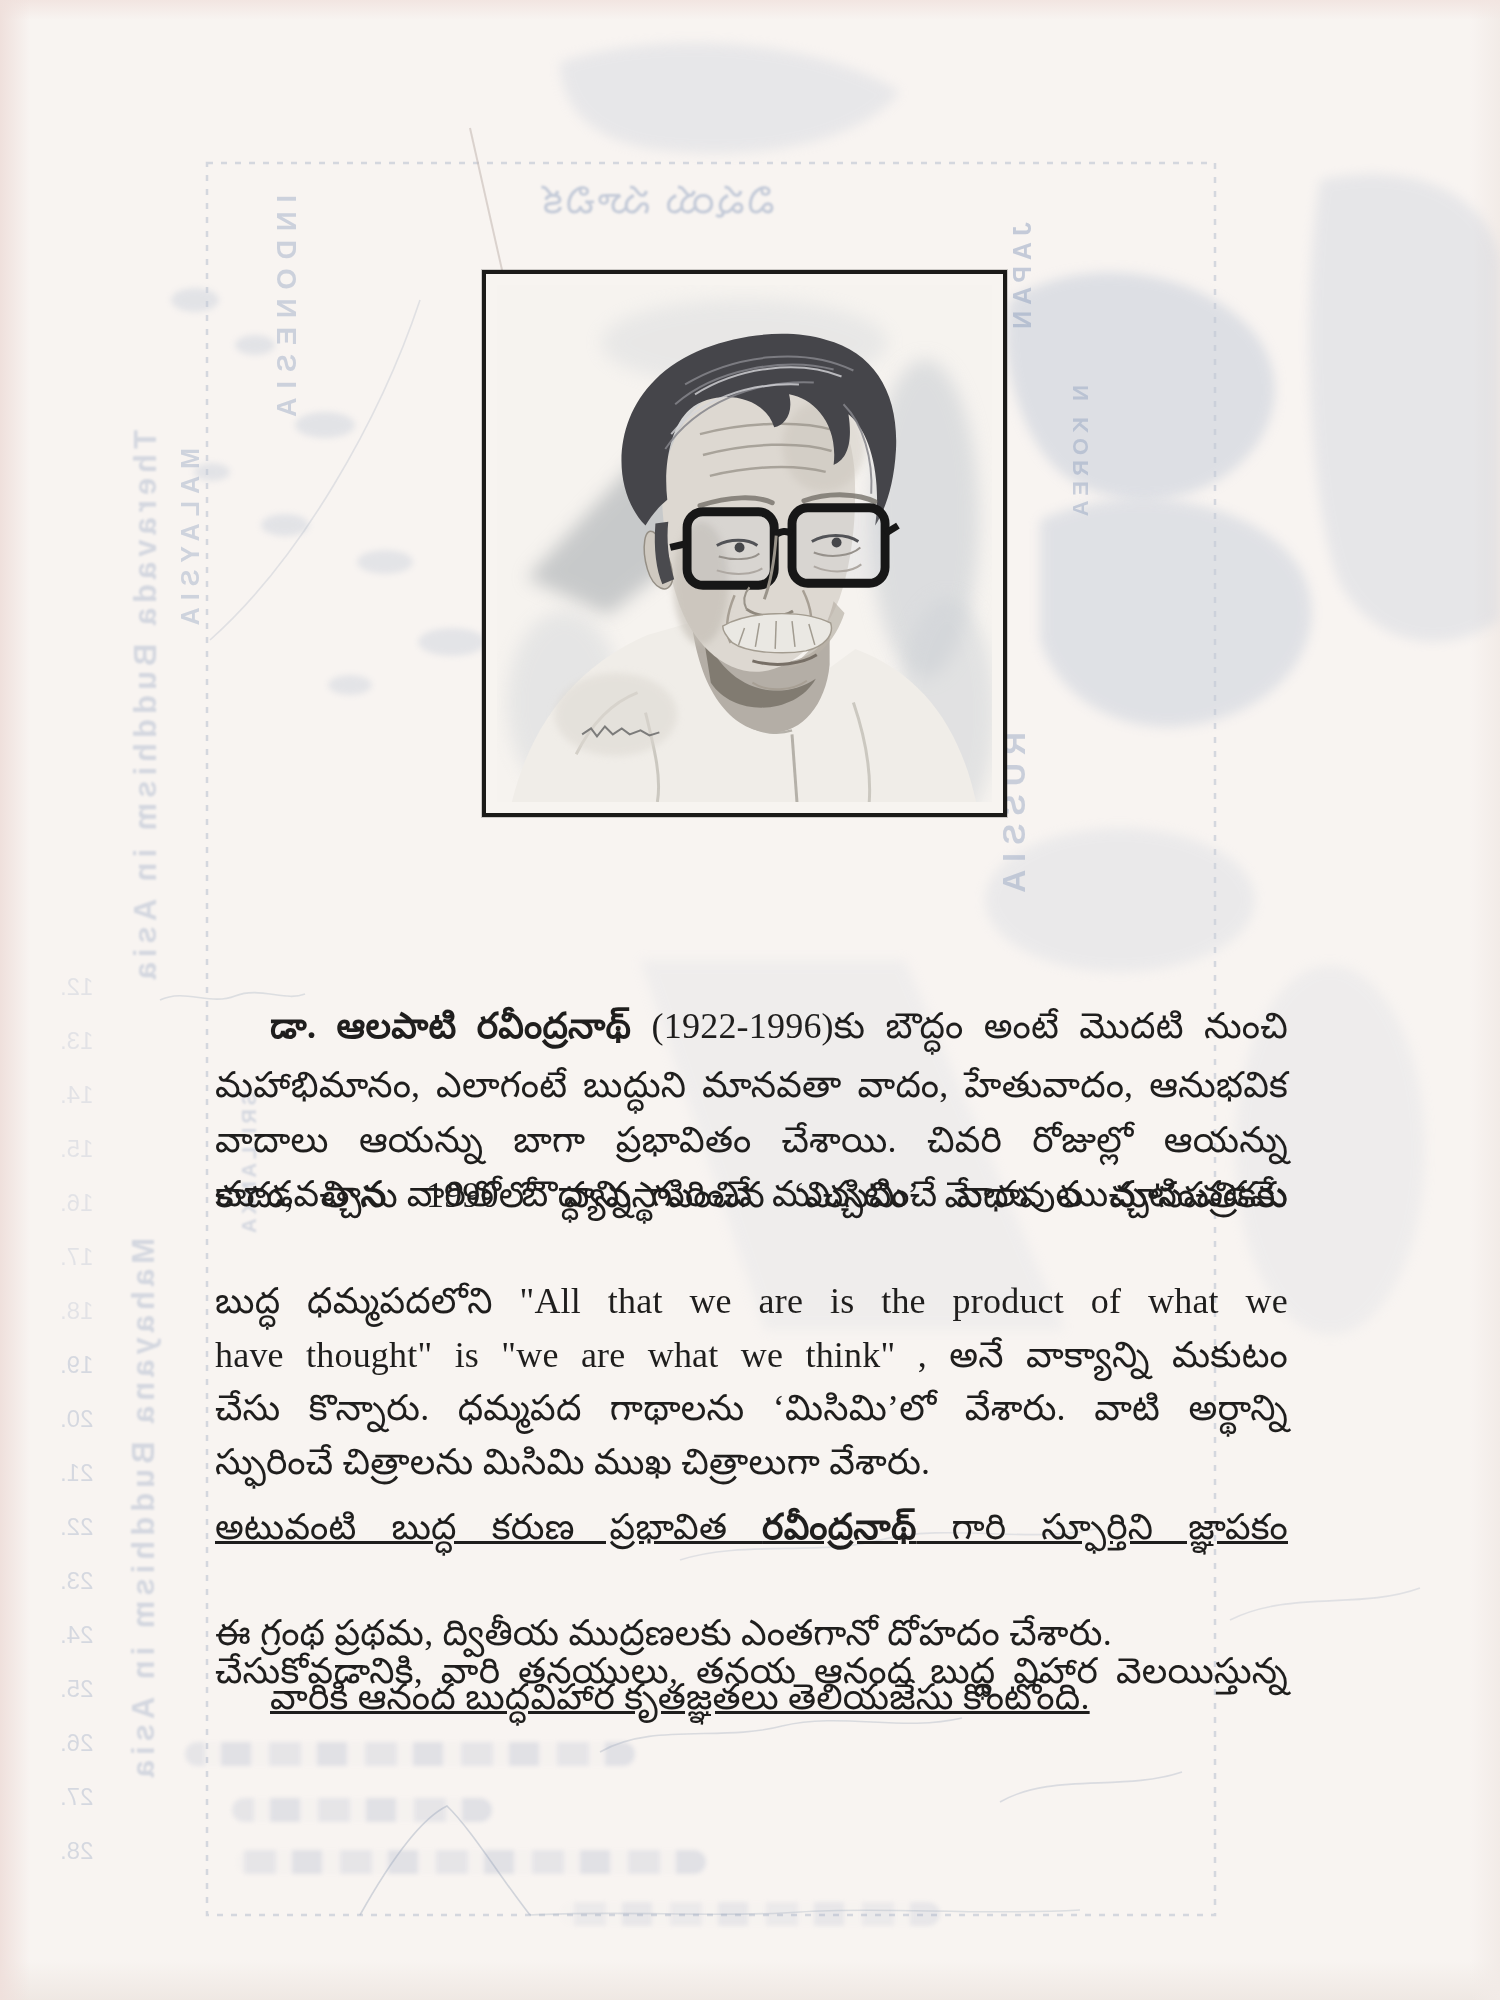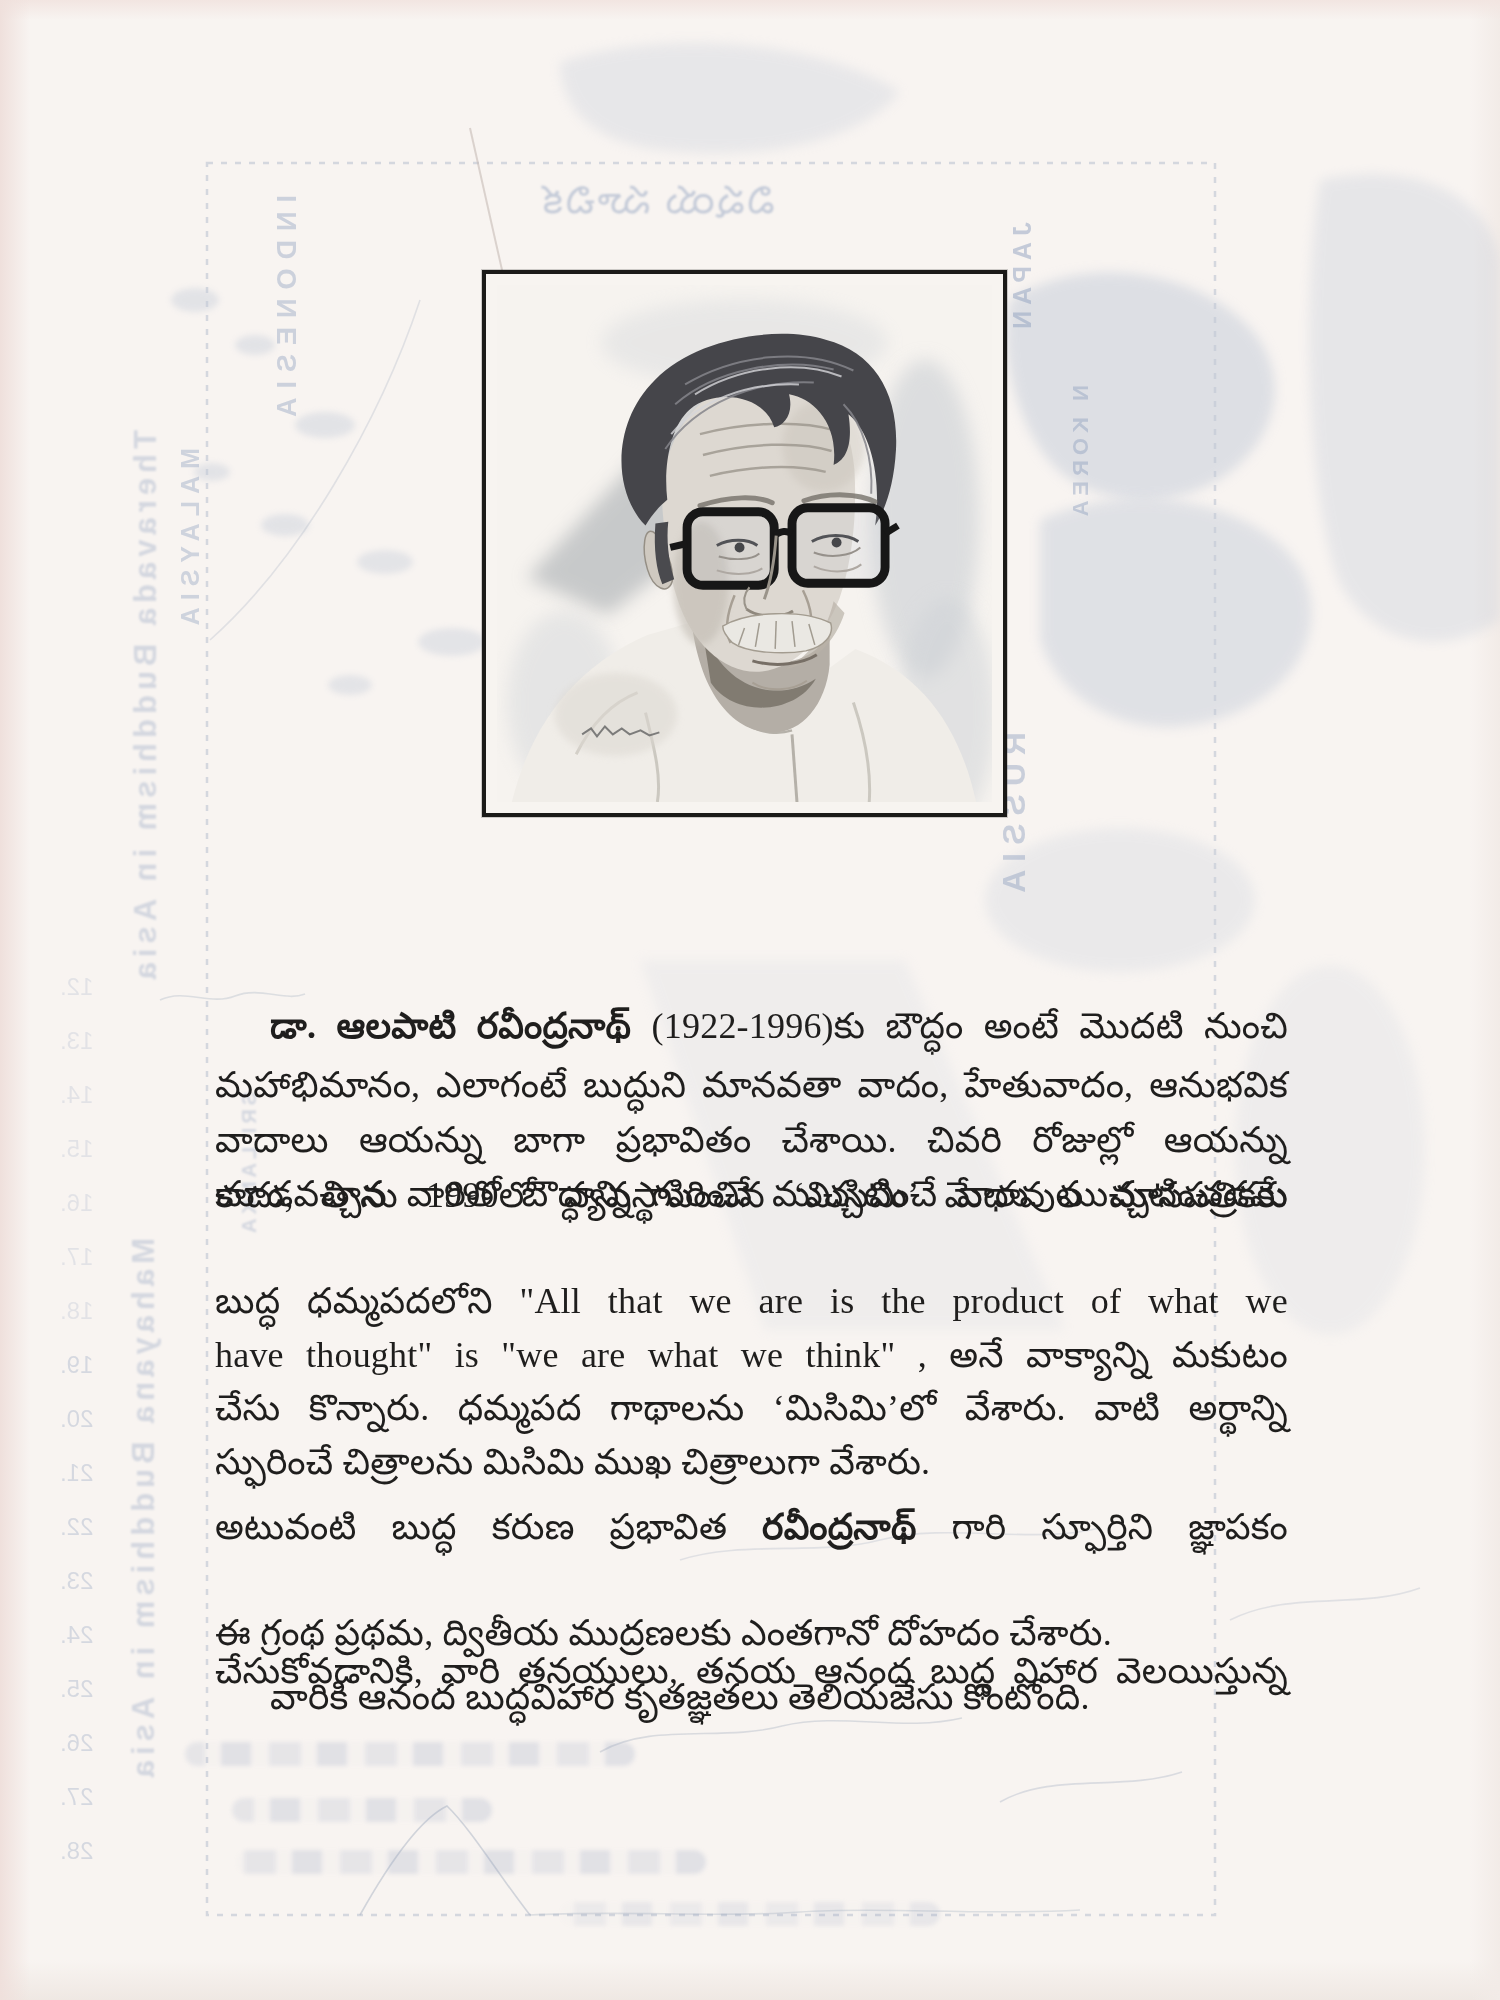--- a/index.html
+++ b/index.html
@@ -230,19 +230,19 @@
   <div id="body-text">
       <div class="bline" style="top: 999px; left: 270px; width: 1018px;"><span class="b">డా. ఆలపాటి రవీంద్రనాథ్ </span><span>(1922-1996)కు బౌద్ధం అంటే మొదటి నుంచి</span></div>
       <div class="bline" style="top: 1058px; left: 215px; width: 1073px;"><span>మహాభిమానం, ఎలాగంటే బుద్ధుని మానవతా వాదం, హేతువాదం, ఆనుభవిక</span></div>
       <div class="bline" style="top: 1113px; left: 215px; width: 1073px;"><span>వాదాలు ఆయన్ను  బాగా ప్రభావితం చేశాయి. చివరి రోజుల్లో ఆయన్ను</span></div>
       <div class="bline" style="top: 1167px; left: 215px; width: 1073px;"><span>చూడవచ్చిన వారితో బౌద్ధాన్ని గురించే ముచ్చటించే వారు.  ముచ్చటించడమే</span></div>
       <div class="bline" style="top: 1168px; left: 215px; width: 1073px;"><span>కాదు, తాను 1990లో వ్యవస్థాపించిన ‘మిసిమి’ మేధావుల మాసపత్రికకు</span></div>
       <div class="bline" style="top: 1274px; left: 215px; width: 1073px;"><span>బుద్ధ ధమ్మపదలోని "All that we are is the product of what we</span></div>
       <div class="bline" style="top: 1328px; left: 215px; width: 1073px;"><span>have thought"  is "we are what we think" , అనే వాక్యాన్ని మకుటం</span></div>
       <div class="bline" style="top: 1381px; left: 215px; width: 1073px;"><span>చేసు కొన్నారు.  ధమ్మపద గాథాలను ‘మిసిమి’లో వేశారు.  వాటి అర్థాన్ని</span></div>
       <div class="bline endp" style="top: 1435px; left: 215px; width: 1073px;"><span>స్ఫురించే చిత్రాలను మిసిమి ముఖ చిత్రాలుగా వేశారు.</span></div>
-      <div class="bline" style="top: 1500px; left: 215px; width: 1073px;"><span>అటువంటి బుద్ధ కరుణ ప్రభావిత </span><span class="b">రవీంద్రనాథ్</span><span> గారి స్ఫూర్తిని జ్ఞాపకం</span></div>
+      <div class="bline" style="top: 1500px; left: 215px; width: 1073px; text-decoration: underline;"><span>అటువంటి బుద్ధ కరుణ ప్రభావిత </span><span class="b">రవీంద్రనాథ్</span><span> గారి స్ఫూర్తిని జ్ఞాపకం</span></div>
       <div class="bline" style="top: 1644px; left: 215px; width: 1073px;"><span>చేసుకోవడానికి, వారి తనయులు, తనయ ఆనంద బుద్ధ విహార వెలయిస్తున్న</span></div>
       <div class="bline endp" style="top: 1606px; left: 215px; width: 1073px;"><span>ఈ గ్రంథ ప్రథమ, ద్వితీయ ముద్రణలకు ఎంతగానో దోహదం చేశారు.</span></div>
-      <div class="bline endp" style="top: 1670px; left: 270px; width: 1018px;"><span>వారికి ఆనంద బుద్ధవిహార కృతజ్ఞతలు తెలియజేసు కొంటోంది.</span></div>
+      <div class="bline endp" style="top: 1670px; left: 270px; width: 1018px; text-decoration: underline;"><span>వారికి ఆనంద బుద్ధవిహార కృతజ్ఞతలు తెలియజేసు కొంటోంది.</span></div>
     </div>
 
 </div>
 
 </body></html>

